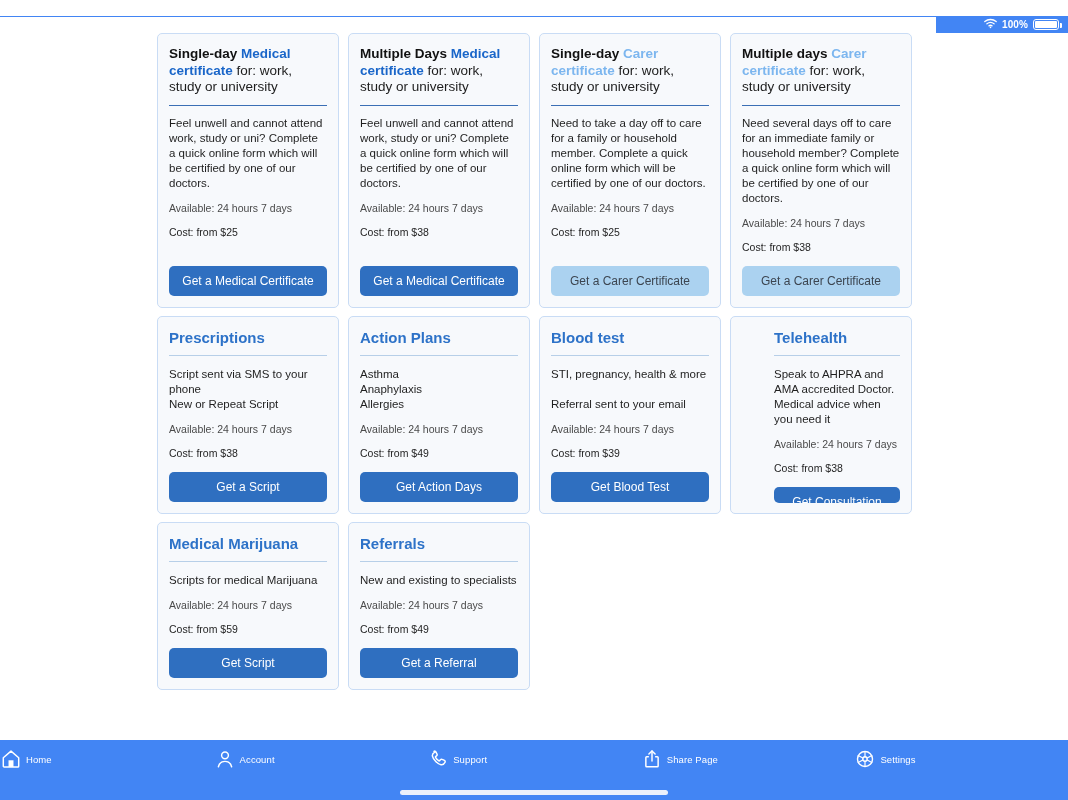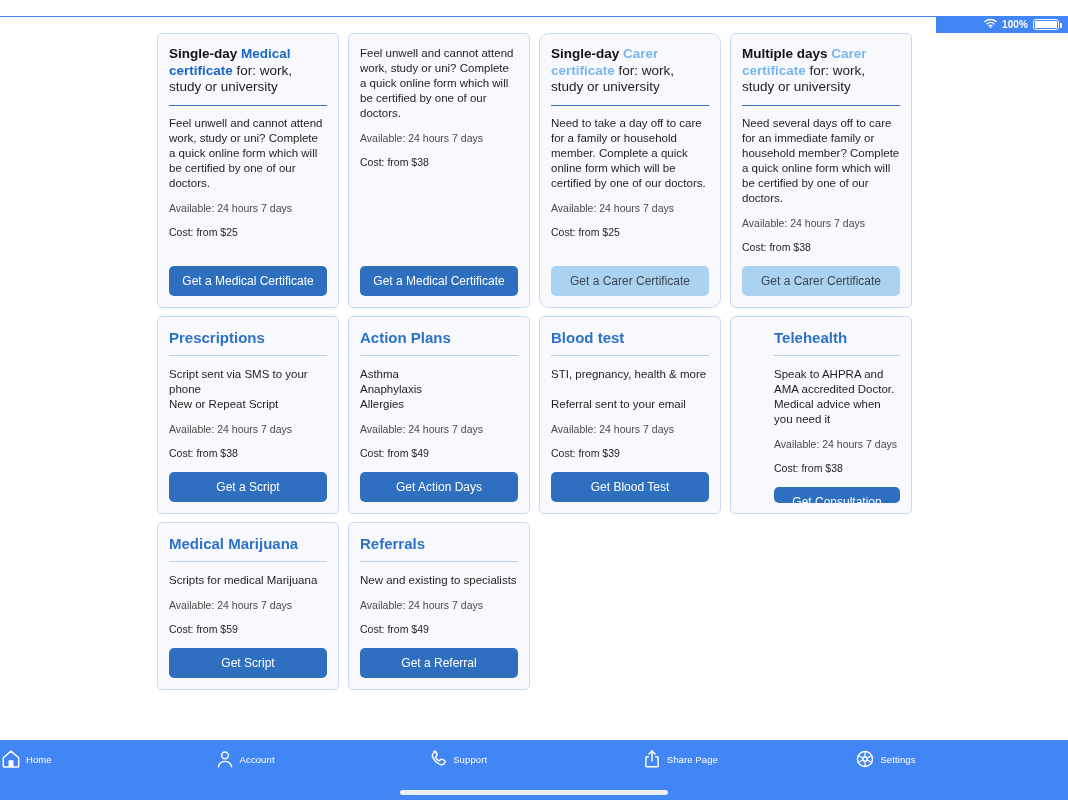--- a/index.html
+++ b/index.html
@@ -228,27 +228,28 @@
   <div id="card-grid">
       <div class="card" style="height: 275px;">
         <div class="card-head"><span>Single-day </span><span class="accent accent-medical">Medical certificate</span><span class="rest"> for: work, study or university</span></div>
         <div class="card-desc">Feel unwell and cannot attend work, study or uni? Complete a quick online form which will be certified by one of our doctors.</div>
         <div class="card-avail">Available: 24 hours 7 days</div>
         <div class="card-cost">Cost: from $25</div>
         <div class="card-spacer"></div>
         <button class="card-btn btn-primary">Get a Medical Certificate</button>
       </div>
       <div class="card" style="height: 275px;">
+        <div class="card-head"><span>Multiple Days </span><span class="accent accent-medical">Medical certificate</span><span class="rest"> for: work, study or university</span></div>
         <div class="card-desc">Feel unwell and cannot attend work, study or uni? Complete a quick online form which will be certified by one of our doctors.</div>
         <div class="card-avail">Available: 24 hours 7 days</div>
         <div class="card-cost">Cost: from $38</div>
         <div class="card-spacer"></div>
         <button class="card-btn btn-primary">Get a Medical Certificate</button>
       </div>
-      <div class="card" style="height: 275px; border-radius: 10px;">
+      <div class="card" style="height: 275px;">
         <div class="card-head"><span>Single-day </span><span class="accent accent-carer">Carer certificate</span><span class="rest"> for: work, study or university</span></div>
         <div class="card-desc">Need to take a day off to care for a family or household member. Complete a quick online form which will be certified by one of our doctors.</div>
         <div class="card-avail">Available: 24 hours 7 days</div>
         <div class="card-cost">Cost: from $25</div>
         <div class="card-spacer"></div>
         <button class="card-btn btn-soft">Get a Carer Certificate</button>
       </div>
       <div class="card" style="height: 275px;">
         <div class="card-head"><span>Multiple days </span><span class="accent accent-carer">Carer certificate</span><span class="rest"> for: work, study or university</span></div>
         <div class="card-desc">Need several days off to care for an immediate family or household member? Complete a quick online form which will be certified by one of our doctors.</div>

